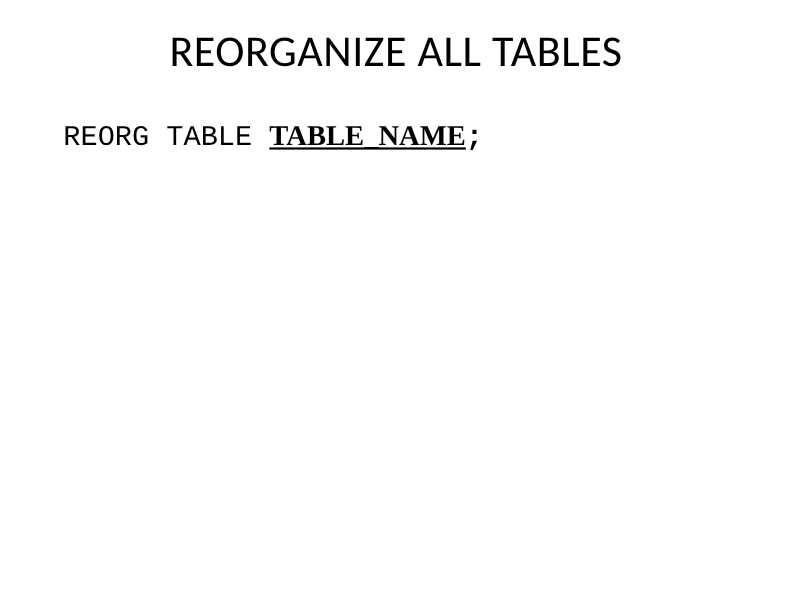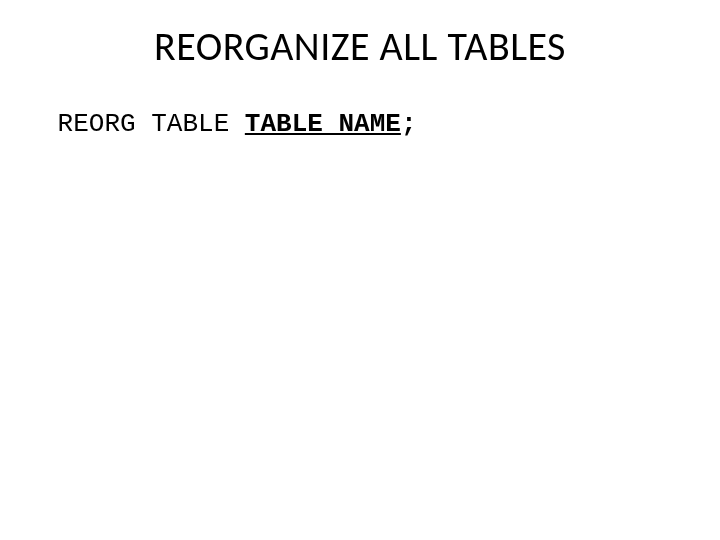--- a/index.html
+++ b/index.html
@@ -40,20 +40,21 @@
     font-size: 26px;
     margin-left: 2px;
     white-space: pre;
   }
   .code-bold {
     font-weight: bold;
   }
   .code-underline {
     font-weight: bold;
     text-decoration: underline;
+    font-family: Liberation Serif, serif;
   }
 </style>
 </head>
 <body>
 
 <div class="slide">
   <h1 class="title">REORGANIZE ALL TABLES</h1>
 
 
   <div class="code-line"><span> REORG TABLE </span><span class="code-underline">TABLE_NAME</span><span class="code-bold">;</span></div>

